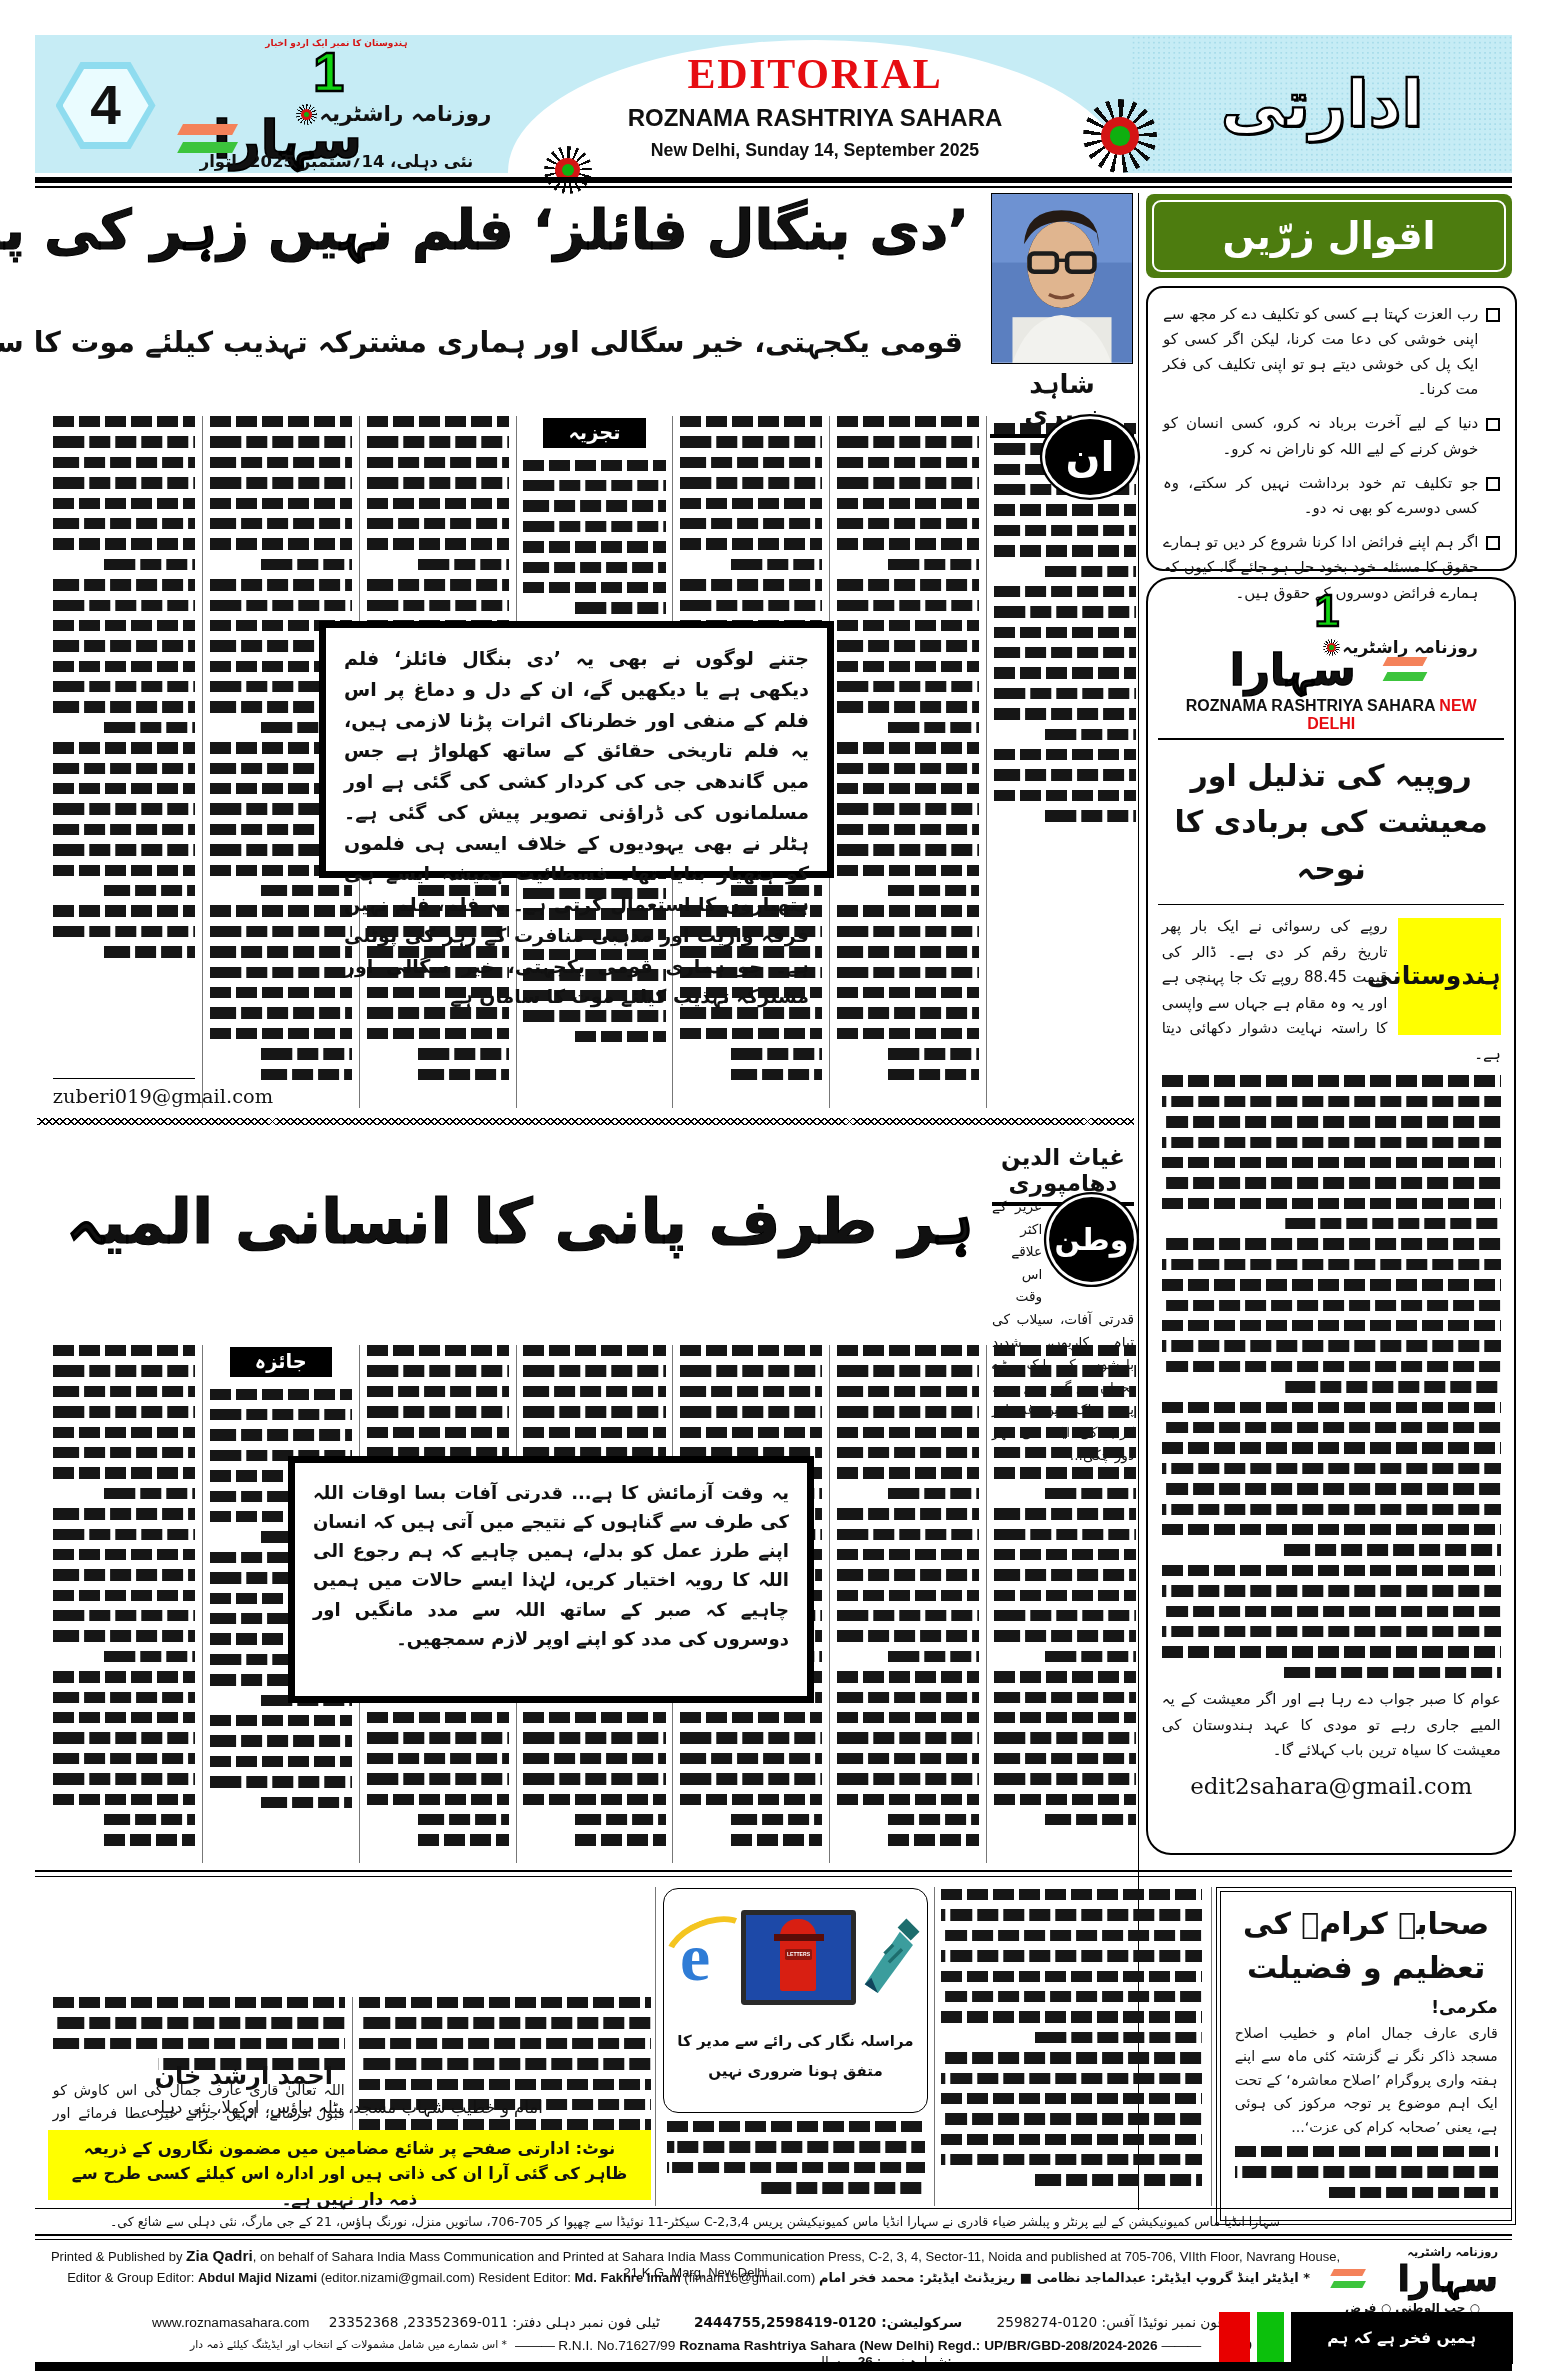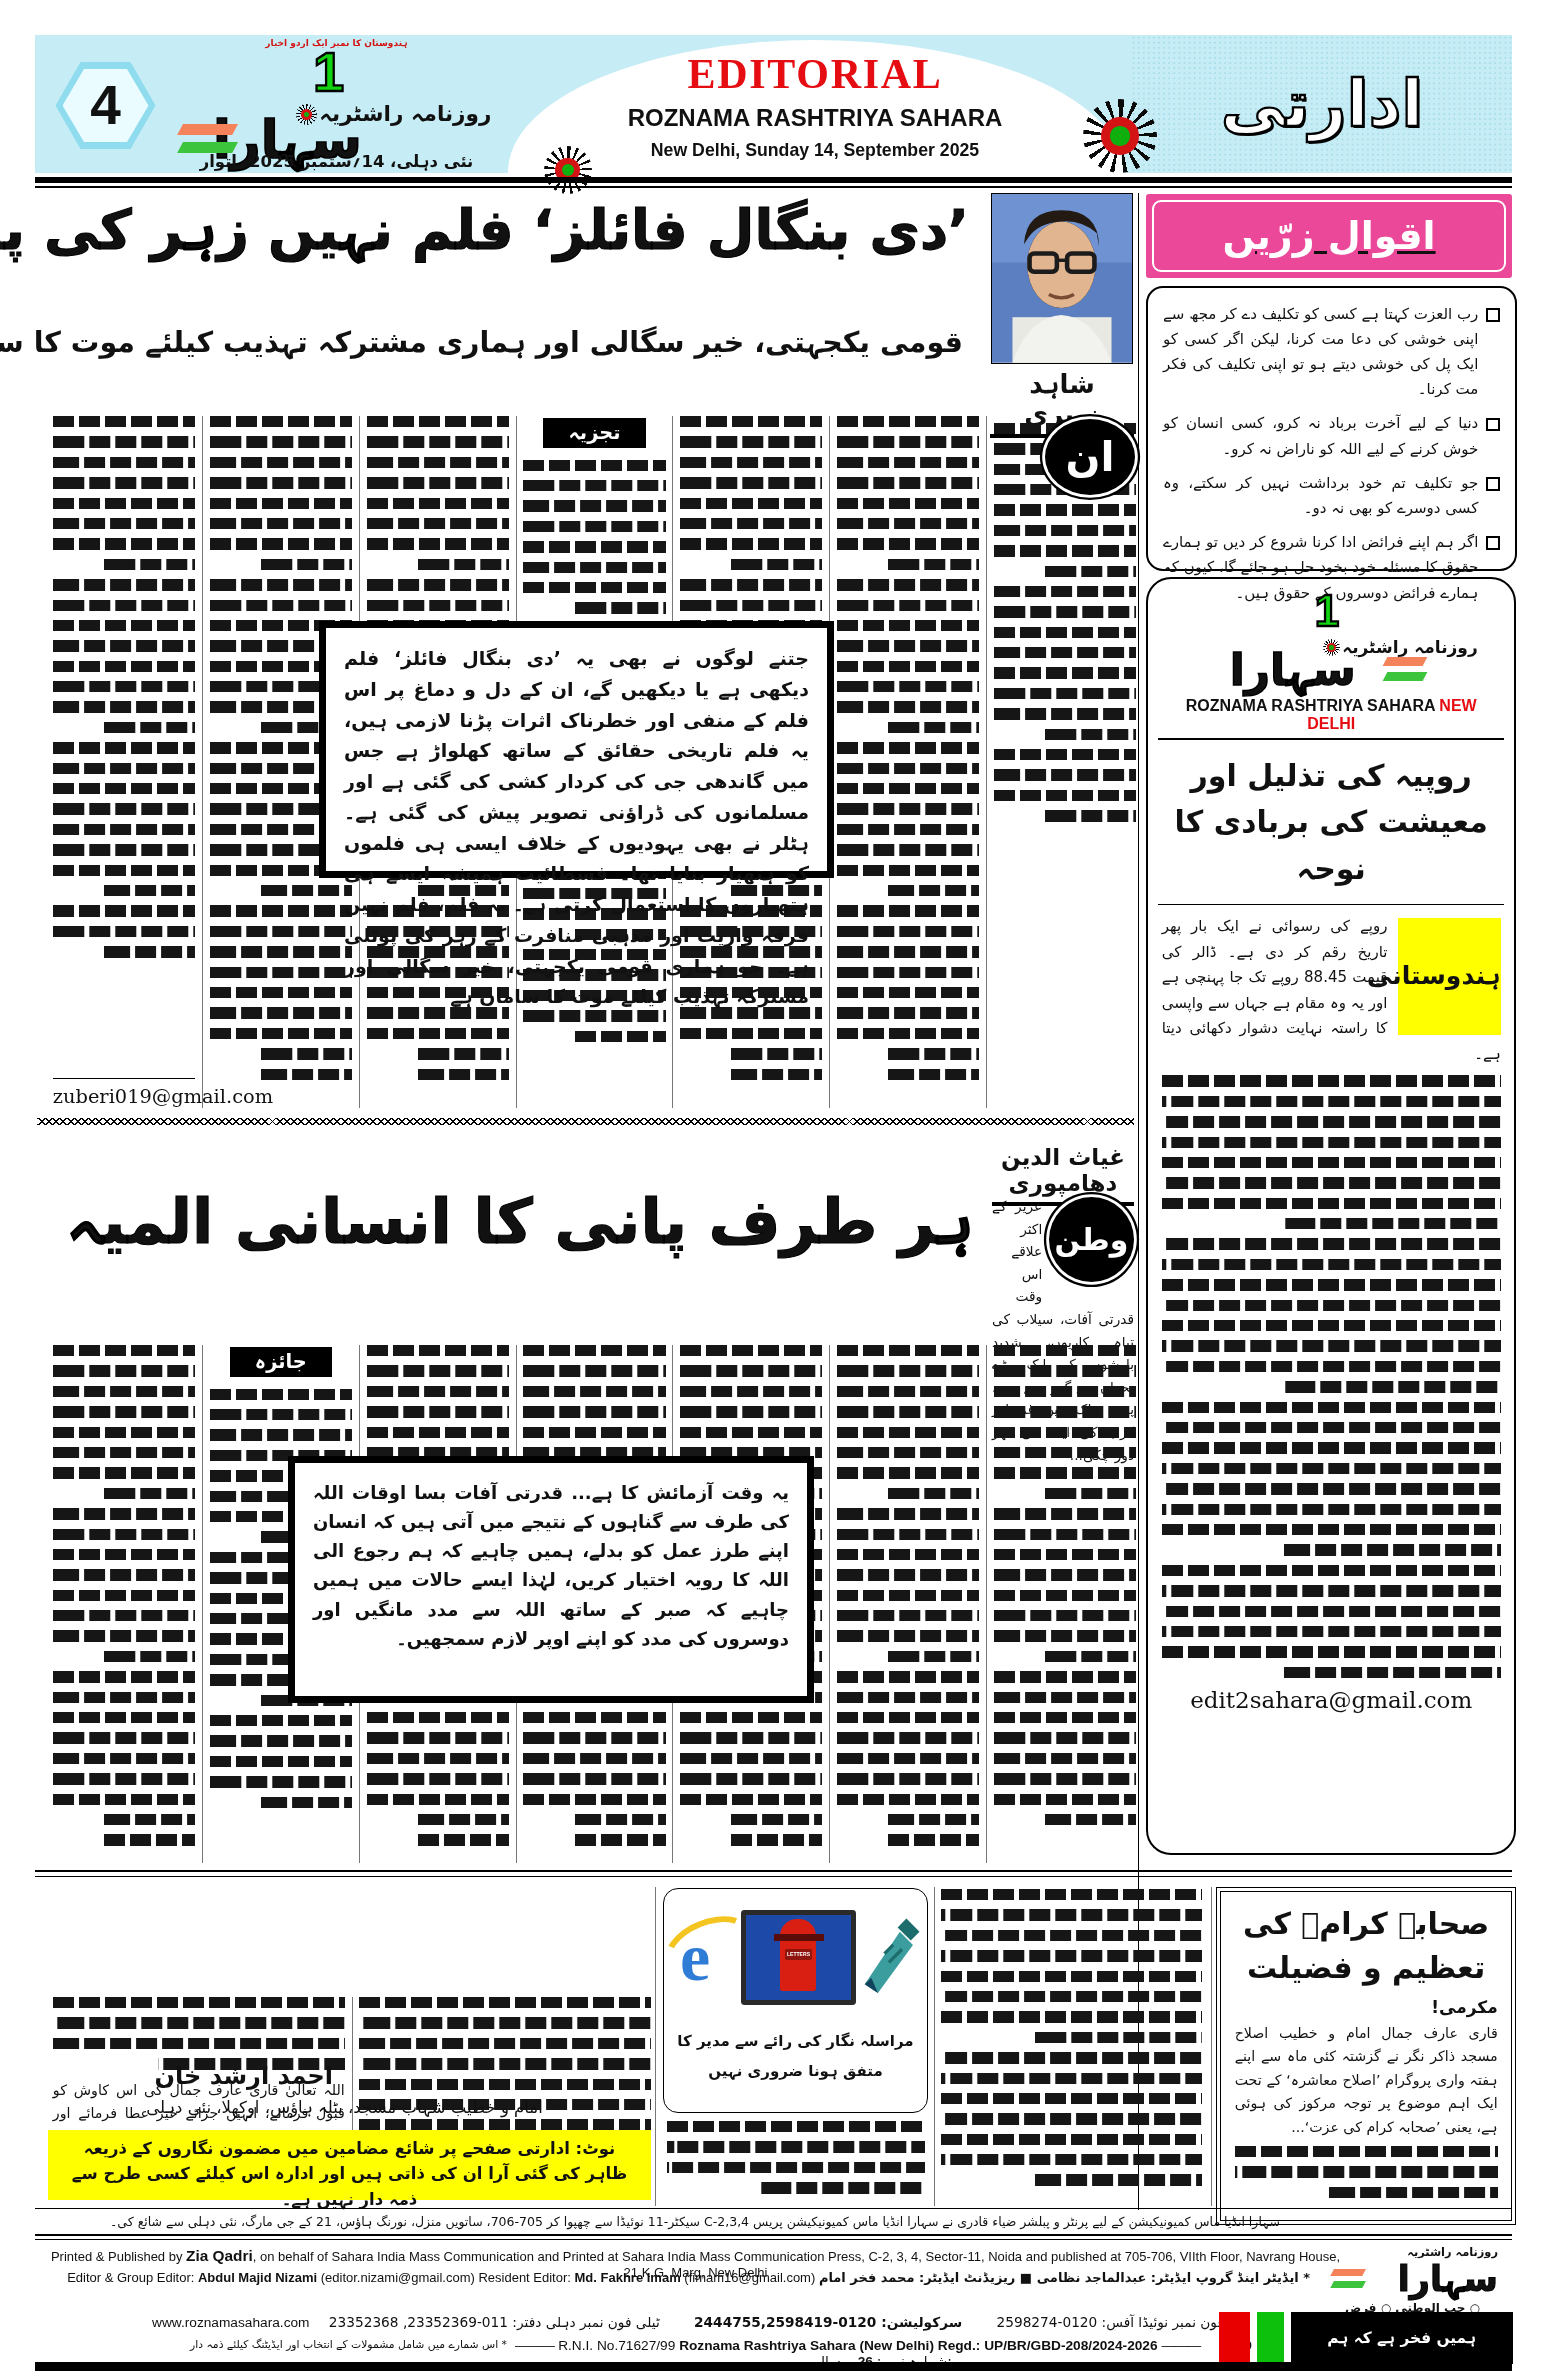--- a/index.html
+++ b/index.html
@@ -25,21 +25,21 @@
   .outline-w{color:#fff;-webkit-text-stroke:2.3px #000;text-shadow:1.7px 1.7px 0 #000;}
   .hexouter{clip-path:polygon(25% 0,75% 0,100% 50%,75% 100%,25% 100%,0 50%);background:#8fdcef;display:flex;align-items:center;justify-content:center;}
   .hexinner{clip-path:polygon(25% 0,75% 0,100% 50%,75% 100%,25% 100%,0 50%);background:#eafcff;width:86%;height:84%;display:flex;align-items:center;justify-content:center;}
   .burst{border-radius:50%;background:repeating-conic-gradient(#0a0a0a 0deg 7deg,transparent 7deg 21deg);position:relative;display:inline-block;}
   .burst::before{content:'';position:absolute;inset:24%;border-radius:50%;background:#d41414;}
   .burst::after{content:'';position:absolute;inset:37%;border-radius:50%;background:#0faf0f;}
   .greenone{color:#10d410;-webkit-text-stroke:2.3px #000;font-weight:bold;font-family:"Liberation Sans",sans-serif;}
   .chev{display:inline-block;width:55px;height:11.4px;transform:skewX(-28deg);}
   .rule{background:#000;}
   
-  .aqtitle{background:#ec4899;border-radius:3px;position:relative;text-decoration:underline;}
+  .aqtitle{background:#4d7c0f;border-radius:8px;position:relative;}
   .aqtitle::before{content:'';position:absolute;inset:6.3px;border:2.8px solid #fff;border-radius:9px;}
   .sayings{border:2.3px solid #000;border-radius:17px;}
   .bullet{display:inline-block;width:9.7px;height:9.7px;border:2.8px solid #000;background:#fff;margin-right:0;margin-left:8px;flex:0 0 auto;margin-top:6.3px;}
   .roundbox{border:2.3px solid #000;border-radius:25px;}
   .pullq{background:#fff;border:7.4px solid #000;z-index:5;}
   .lblbox{background:#000;color:#fff;font-weight:bold;text-align:center;}
   .ovaldrop{background:#000;color:#fff;border-radius:50%;box-shadow:0 0 0 2.8px #fff,0 0 0 5.1px #000;display:flex;align-items:center;justify-content:center;font-weight:bold;}
   .dblbox{border:1.7px solid #000;outline:1.7px solid #000;outline-offset:3.4px;}
   .yellownote{background:#ffff00;}
   .zig{background-image:repeating-linear-gradient(135deg,#000 0 1.4px,transparent 1.4px 5.1px),repeating-linear-gradient(45deg,#000 0 1.4px,transparent 1.4px 5.1px);}
@@ -168,20 +168,21 @@
         <div class="tl"></div>
         <div class="tl"></div>
         <div class="tl short"></div>
         <div class="tl"></div>
         <div class="tl"></div>
         <div class="tl"></div>
         <div class="tl"></div>
         <div class="tl"></div>
         <div class="tl short"></div>
       </div>
+    <div class="u jst" style="font-size:15px;line-height:1.7;">عوام کا صبر جواب دے رہا ہے اور اگر معیشت کے یہ المیے جاری رہے تو مودی کا عہد ہندوستان کی معیشت کا سیاہ ترین باب کہلائے گا۔</div>
     <div class="ctr" style="font-family:'DejaVu Serif',serif;font-size:23px;margin-top:9px;direction:ltr;">edit2sahara@gmail.com</div>
   </div>
 
   <div class="abs u b ctr" style="left:63px;top:198px;width:906px;font-size:55px;white-space:nowrap;-webkit-text-stroke:1.1px #000;letter-spacing:-0.6px;">’دی بنگال فائلز‘ فلم نہیں زہر کی پوٹلی</div>
   <div class="abs u b ctr" style="left:108px;top:326px;width:855px;font-size:28.5px;white-space:nowrap;">قومی یکجہتی، خیر سگالی اور ہماری مشترکہ تہذیب کیلئے موت کا سامان</div>
 
   <div class="abs" style="left:990px;top:193px;width:144px;">
     <svg width="140" height="169" style="border:1.7px solid #000;display:block;margin:0 auto;" viewBox="0 0 123 148">
       <rect width="123" height="148" fill="#5b7fc0"></rect>
       <rect y="0" width="123" height="60" fill="#6e92d2"></rect>

